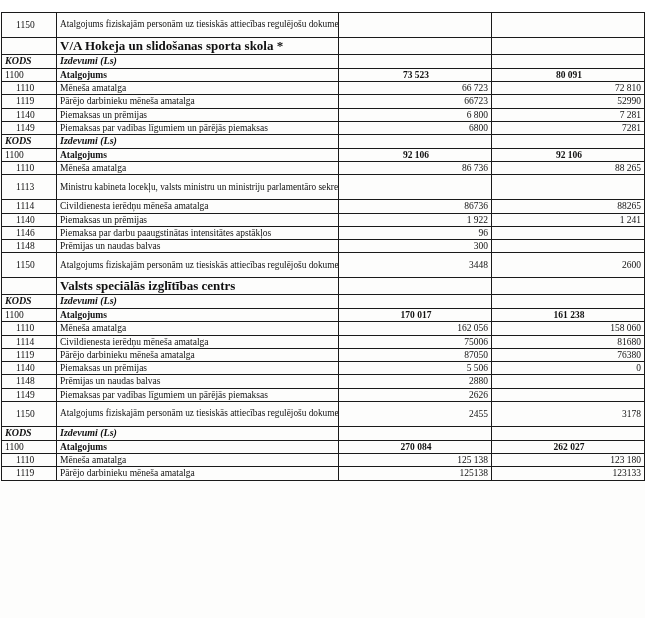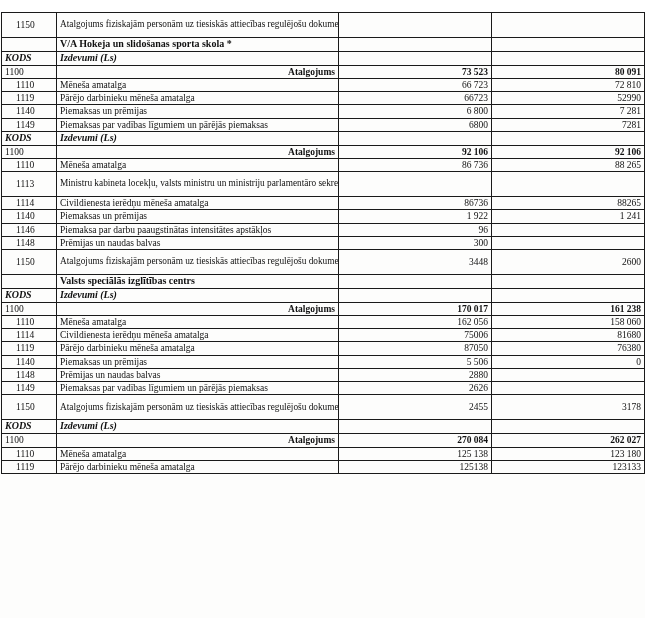--- a/index.html
+++ b/index.html
@@ -53,33 +53,33 @@
   td.name {
     text-align: left;
     font-size: 9.5px;
   }
   td.val {
     text-align: right;
     padding-right: 4px;
     font-size: 9.5px;
   }
   td.val.left {
-    text-align: right;
+    text-align: center;
     padding-left: 5px;
   }
   tr.kods td {
     font-style: italic;
     font-weight: bold;
     font-size: 10px;
   }
   tr.grp td.name {
     font-weight: bold;
-    font-size: 10px;
-  }
-  td.b { font-weight: bold; text-align: right; }
+    font-size: 13px;
+  }
+  td.b { font-weight: bold; }
   td.two-line {
     white-space: normal;
     line-height: 1.05;
     font-size: 9.3px;
     padding-top: 0px;
     padding-bottom: 0px;
   }
   tr.tall td { height: 25px; }
   tr.tall2 td { height: 24px; }
 </style>

